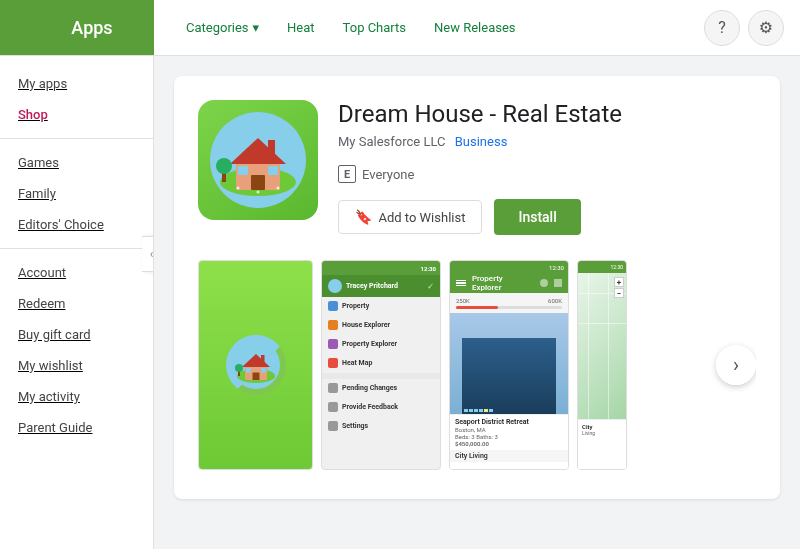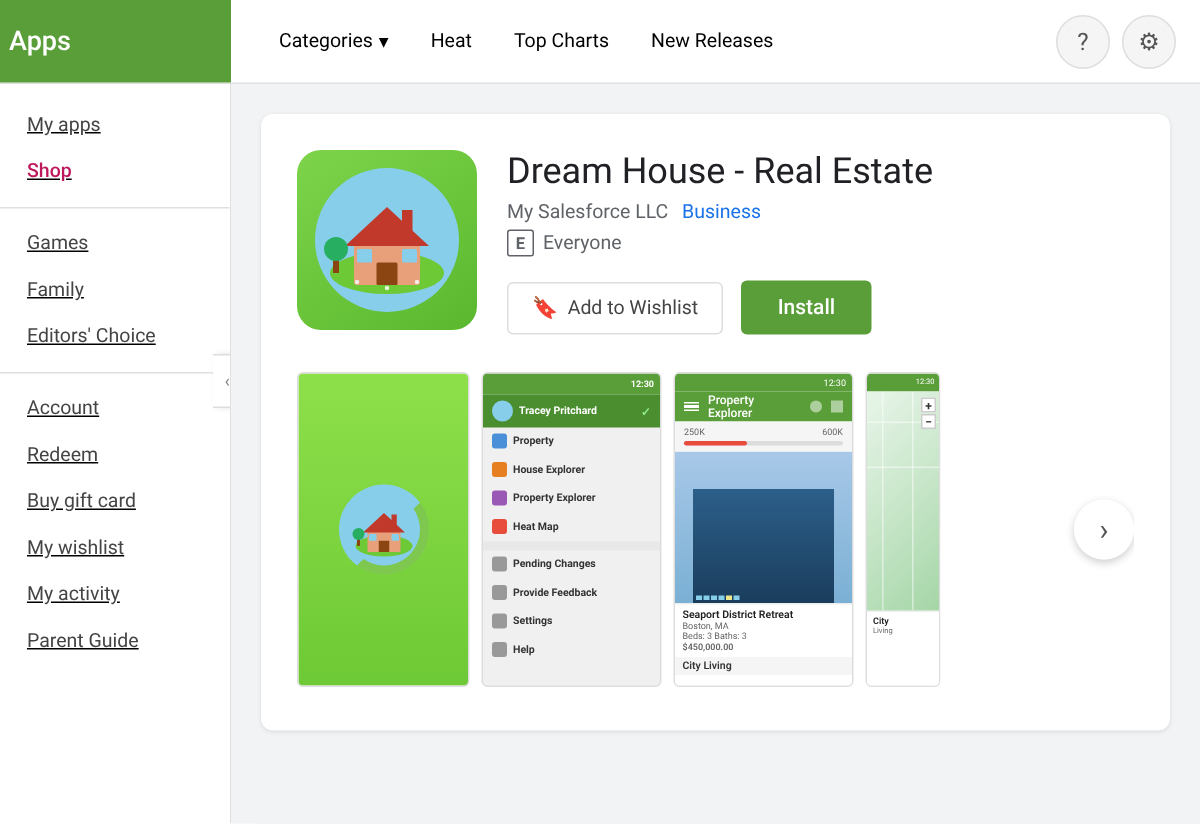--- a/index.html
+++ b/index.html
@@ -12,37 +12,38 @@
       height: 56px;
       background: #fff;
       border-bottom: 1px solid #e0e0e0;
     }
     .header-brand {
       width: 154px;
       background: #5a9e3a;
       height: 100%;
       display: flex;
       align-items: center;
-      padding-left: 6px;
+      padding-left: 30px;
       color: #fff;
       font-size: 18px;
       font-weight: 500;
       flex-shrink: 0;
+      justify-content: center;
     }
     .header-nav {
       display: flex;
       align-items: center;
       flex: 1;
       padding: 0 20px;
       gap: 4px;
     }
     .header-nav-item {
       padding: 6px 12px;
       font-size: 13px;
-      color: #000000;
+      color: #15803d;
       cursor: pointer;
       border-radius: 4px;
       white-space: nowrap;
     }
     .header-nav-item.with-arrow { display: flex; align-items: center; gap: 4px; }
     .header-icons {
       display: flex;
       align-items: center;
       gap: 8px;
       padding-right: 16px;
@@ -159,21 +160,21 @@
     }
     .app-title {
       font-size: 24px;
       color: #202124;
       font-weight: 400;
       margin-bottom: 6px;
     }
     .app-meta {
       font-size: 13px;
       color: #5f6368;
-      margin-bottom: 4px;
+      margin-bottom: 16px;
     }
     .app-meta span.category {
       color: #1a73e8;
       margin-left: 6px;
     }
     .app-rating {
       display: flex;
       align-items: center;
       gap: 6px;
       font-size: 13px;
@@ -641,24 +642,20 @@
                 <span>Pending Changes</span>
               </div>
               <div class="phone-menu-item">
                 <div class="phone-menu-icon" style="background:#999;"></div>
                 <span>Provide Feedback</span>
               </div>
               <div class="phone-menu-item">
                 <div class="phone-menu-icon" style="background:#999;"></div>
                 <span>Settings</span>
               </div>
-              <div class="phone-menu-item">
-                <div class="phone-menu-icon" style="background:#999;"></div>
-                <span>Help</span>
-              </div>
             </div>
           </div>
 
           <div class="screenshot screenshot-3">
             <div class="prop-screen">
               <div class="prop-top-bar">
                 <span>12:30</span>
               </div>
               <div class="prop-nav">
                 <div style="display:flex;flex-direction:column;gap:1px;width:10px;">

